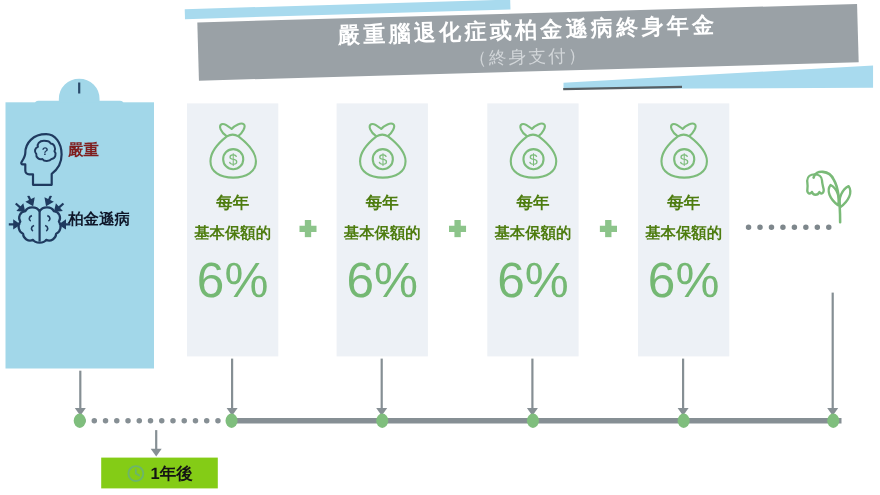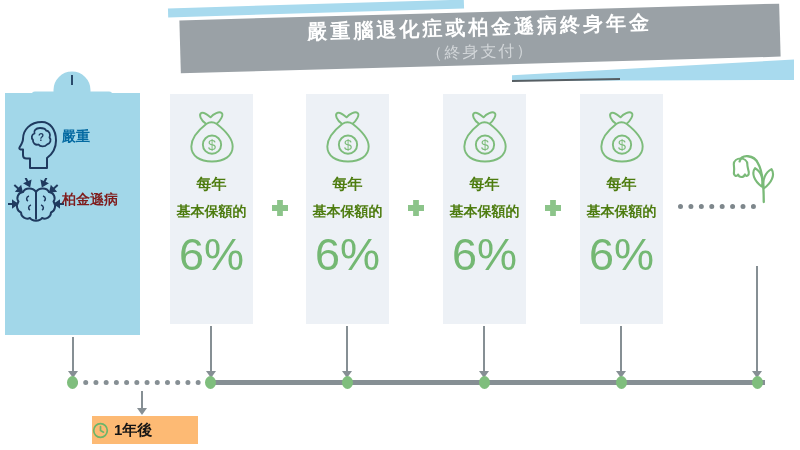--- a/index.html
+++ b/index.html
@@ -16,23 +16,23 @@
   .wedge{position:absolute;left:512px;top:57px;width:282px;height:26px;background:#a8daee;
          clip-path:polygon(0 70%,100% 10%,100% 88%,0 92%);}
   .wedge-line{position:absolute;left:512px;top:79px;width:108px;height:2px;background:#565e63;
               transform:rotate(-1deg);}
 
   
   .clip-svg{position:absolute;left:27px;top:64px;width:90px;height:50px;}
   .cond-card{position:absolute;left:5px;top:93px;width:135px;height:242px;background:#a2d7e9;}
   .cond-card .head-icon{position:absolute;left:10px;top:27px;width:44px;height:50px;}
   .cond-card .park-icon{position:absolute;left:2px;top:85px;width:58px;height:52px;}
-  .cond-text1{position:absolute;left:57px;top:30px;color:#0369a1;font-weight:700;font-size:14px;line-height:27px;white-space:nowrap;}
+  .cond-text1{position:absolute;left:57px;top:30px;color:#7f1d1d;font-weight:700;font-size:14px;line-height:27px;white-space:nowrap;}
   .cond-text1 sup{font-size:9px;}
-  .cond-text2{position:absolute;left:57px;top:98px;color:#7f1d1d;font-weight:700;font-size:14px;white-space:nowrap;}
+  .cond-text2{position:absolute;left:57px;top:98px;color:#0f172a;font-weight:700;font-size:14px;white-space:nowrap;}
   .cond-note{position:absolute;left:0;top:147px;width:135px;text-align:center;color:#1f3a5f;
              font-size:13.5px;line-height:27px;}
 
   
   .bcard{position:absolute;top:94px;width:83px;height:230px;background:#edf1f6;
          display:flex;flex-direction:column;align-items:center;}
   .bcard.c1{left:170px}.bcard.c2{left:306px}.bcard.c3{left:443px}.bcard.c4{left:580px}
   .bag{margin-top:15px;width:50px;height:55px;}
   .bline1{margin-top:11px;font-weight:700;font-size:15px;color:#4d7c0f;}
   .bline2{margin-top:9px;font-weight:700;font-size:14px;color:#4d7c0f;white-space:nowrap;}
@@ -58,22 +58,22 @@
                 border-left:5px solid transparent;border-right:5px solid transparent;
                 border-top:7px solid #868f94;}
   .arrow.a1{left:68px;top:337px;height:41px}
   .arrow.a2{left:206px;top:326px;height:52px}
   .arrow.a3{left:342px;top:326px;height:52px}
   .arrow.a4{left:479px;top:326px;height:52px}
   .arrow.a5{left:616px;top:326px;height:52px}
   .arrow.a6{left:752px;top:266px;height:112px}
   .arrow.a7{left:137px;top:391px;height:24px}
 
-  .label-box{position:absolute;left:92px;top:416px;width:106px;height:28px;background:#fdba74;
-             display:flex;align-items:center;justify-content:flex-start;gap:5px;}
+  .label-box{position:absolute;left:92px;top:416px;width:106px;height:28px;background:#84cc16;
+             display:flex;align-items:center;justify-content:center;gap:5px;}
   .label-box .txt{font-size:15px;font-weight:700;color:#141414;}
 </style>
 </head>
 <body>
 
 <div id="stage">
 
   <div class="stripe-top"></div>
   <div class="banner">
     <div class="banner-title">嚴重腦退化症或柏金遜病終身年金</div>

